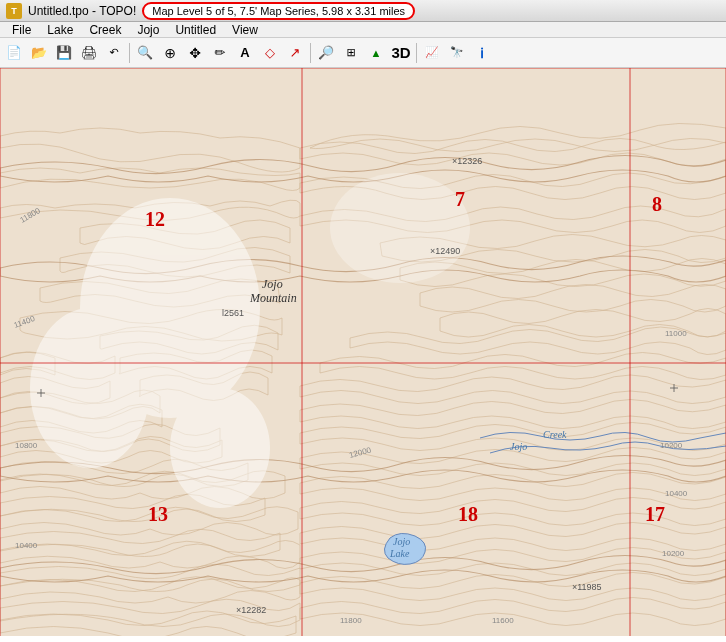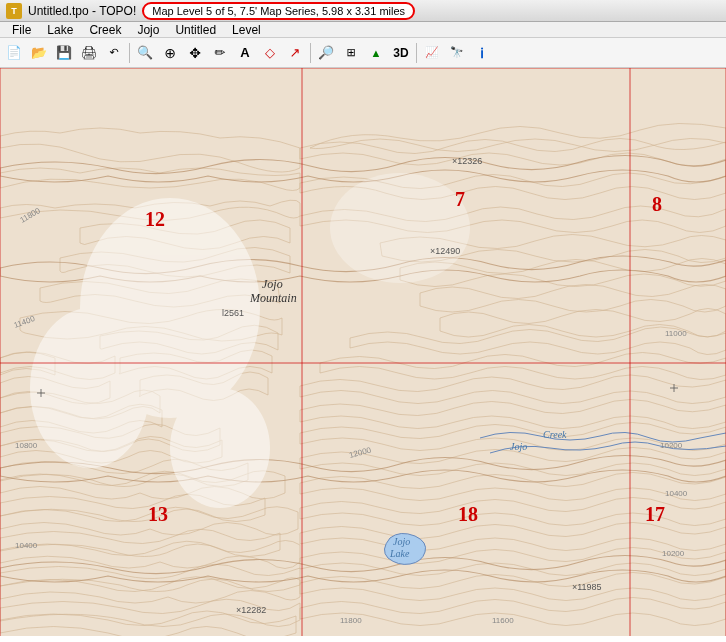--- a/index.html
+++ b/index.html
@@ -105,42 +105,42 @@
   <span class="title-text">Untitled.tpo - TOPO!</span>
   <span class="title-highlight">Map Level 5 of 5, 7.5' Map Series, 5.98 x 3.31 miles</span>
 </div>
 
 <div id="menu-bar">
   <span class="menu-item">File</span>
   <span class="menu-item">Lake</span>
   <span class="menu-item">Creek</span>
   <span class="menu-item">Jojo</span>
   <span class="menu-item">Untitled</span>
-  <span class="menu-item">Level</span>
+  <span class="menu-item">View</span>
 </div>
 
 <div id="toolbar">
   <button class="tb-btn">📄</button>
   <button class="tb-btn">📂</button>
   <button class="tb-btn">💾</button>
   <button class="tb-btn">🖨</button>
   <button class="tb-btn" style="font-size:11px;">↶</button>
   <div class="tb-sep"></div>
   <button class="tb-btn">🔍</button>
   <button class="tb-btn" style="font-size:14px;">⊕</button>
   <button class="tb-btn" style="font-size:14px;">✥</button>
   <button class="tb-btn">✏</button>
   <button class="tb-btn" style="font-weight:bold;">A</button>
   <button class="tb-btn" style="color:#c00;">◇</button>
   <button class="tb-btn" style="color:#c00;">↗</button>
   <div class="tb-sep"></div>
   <button class="tb-btn">🔎</button>
   <button class="tb-btn" style="font-size:11px;">⊞</button>
   <button class="tb-btn" style="color:green;font-size:11px;">▲</button>
-  <button class="tb-btn" style="font-size:12px;font-weight:bold;">3D</button>
+  <button class="tb-btn" style="font-size:15px;font-weight:bold;">3D</button>
   <div class="tb-sep"></div>
   <button class="tb-btn" style="font-size:11px;">📈</button>
   <button class="tb-btn" style="font-size:11px;">🔭</button>
   <button class="tb-btn" style="color:#0055cc;font-weight:bold;font-size:14px;">ℹ</button>
 </div>
 
 <div id="map-area">
   <svg id="topo-svg" viewBox="0 0 726 568" xmlns="http://www.w3.org/2000/svg">
 
     <rect width="726" height="568" fill="#ede0cf"></rect>

